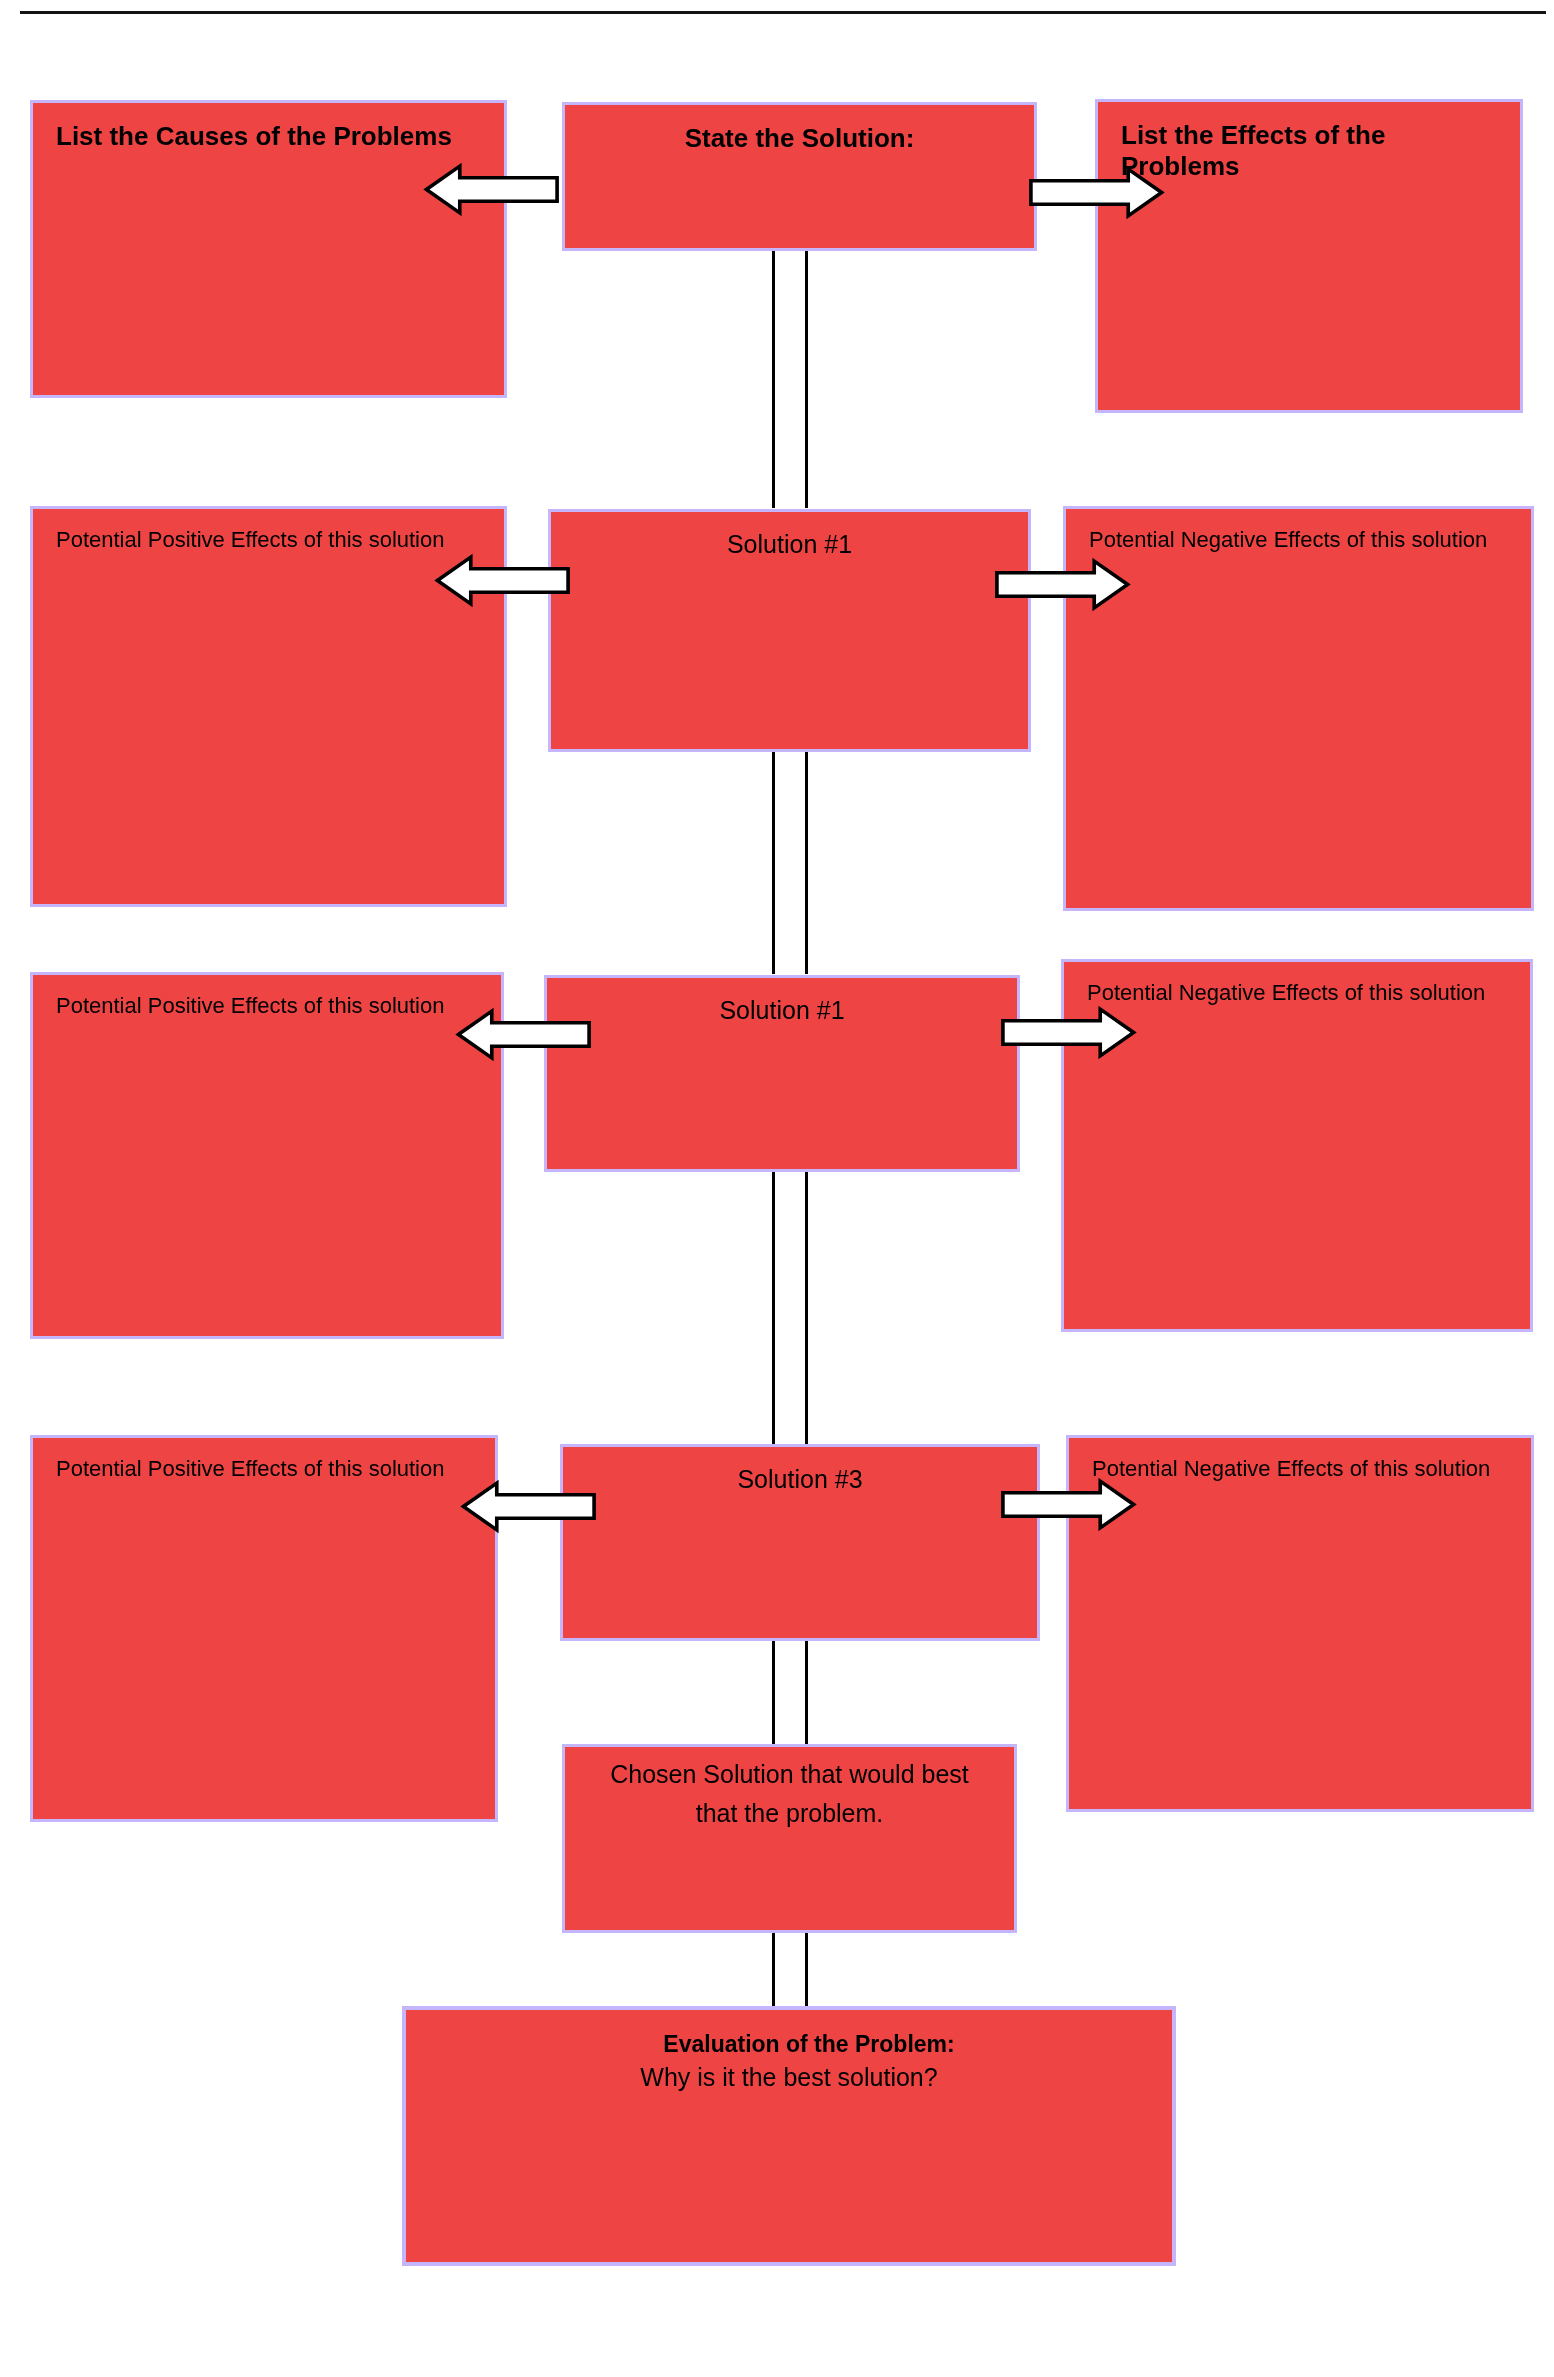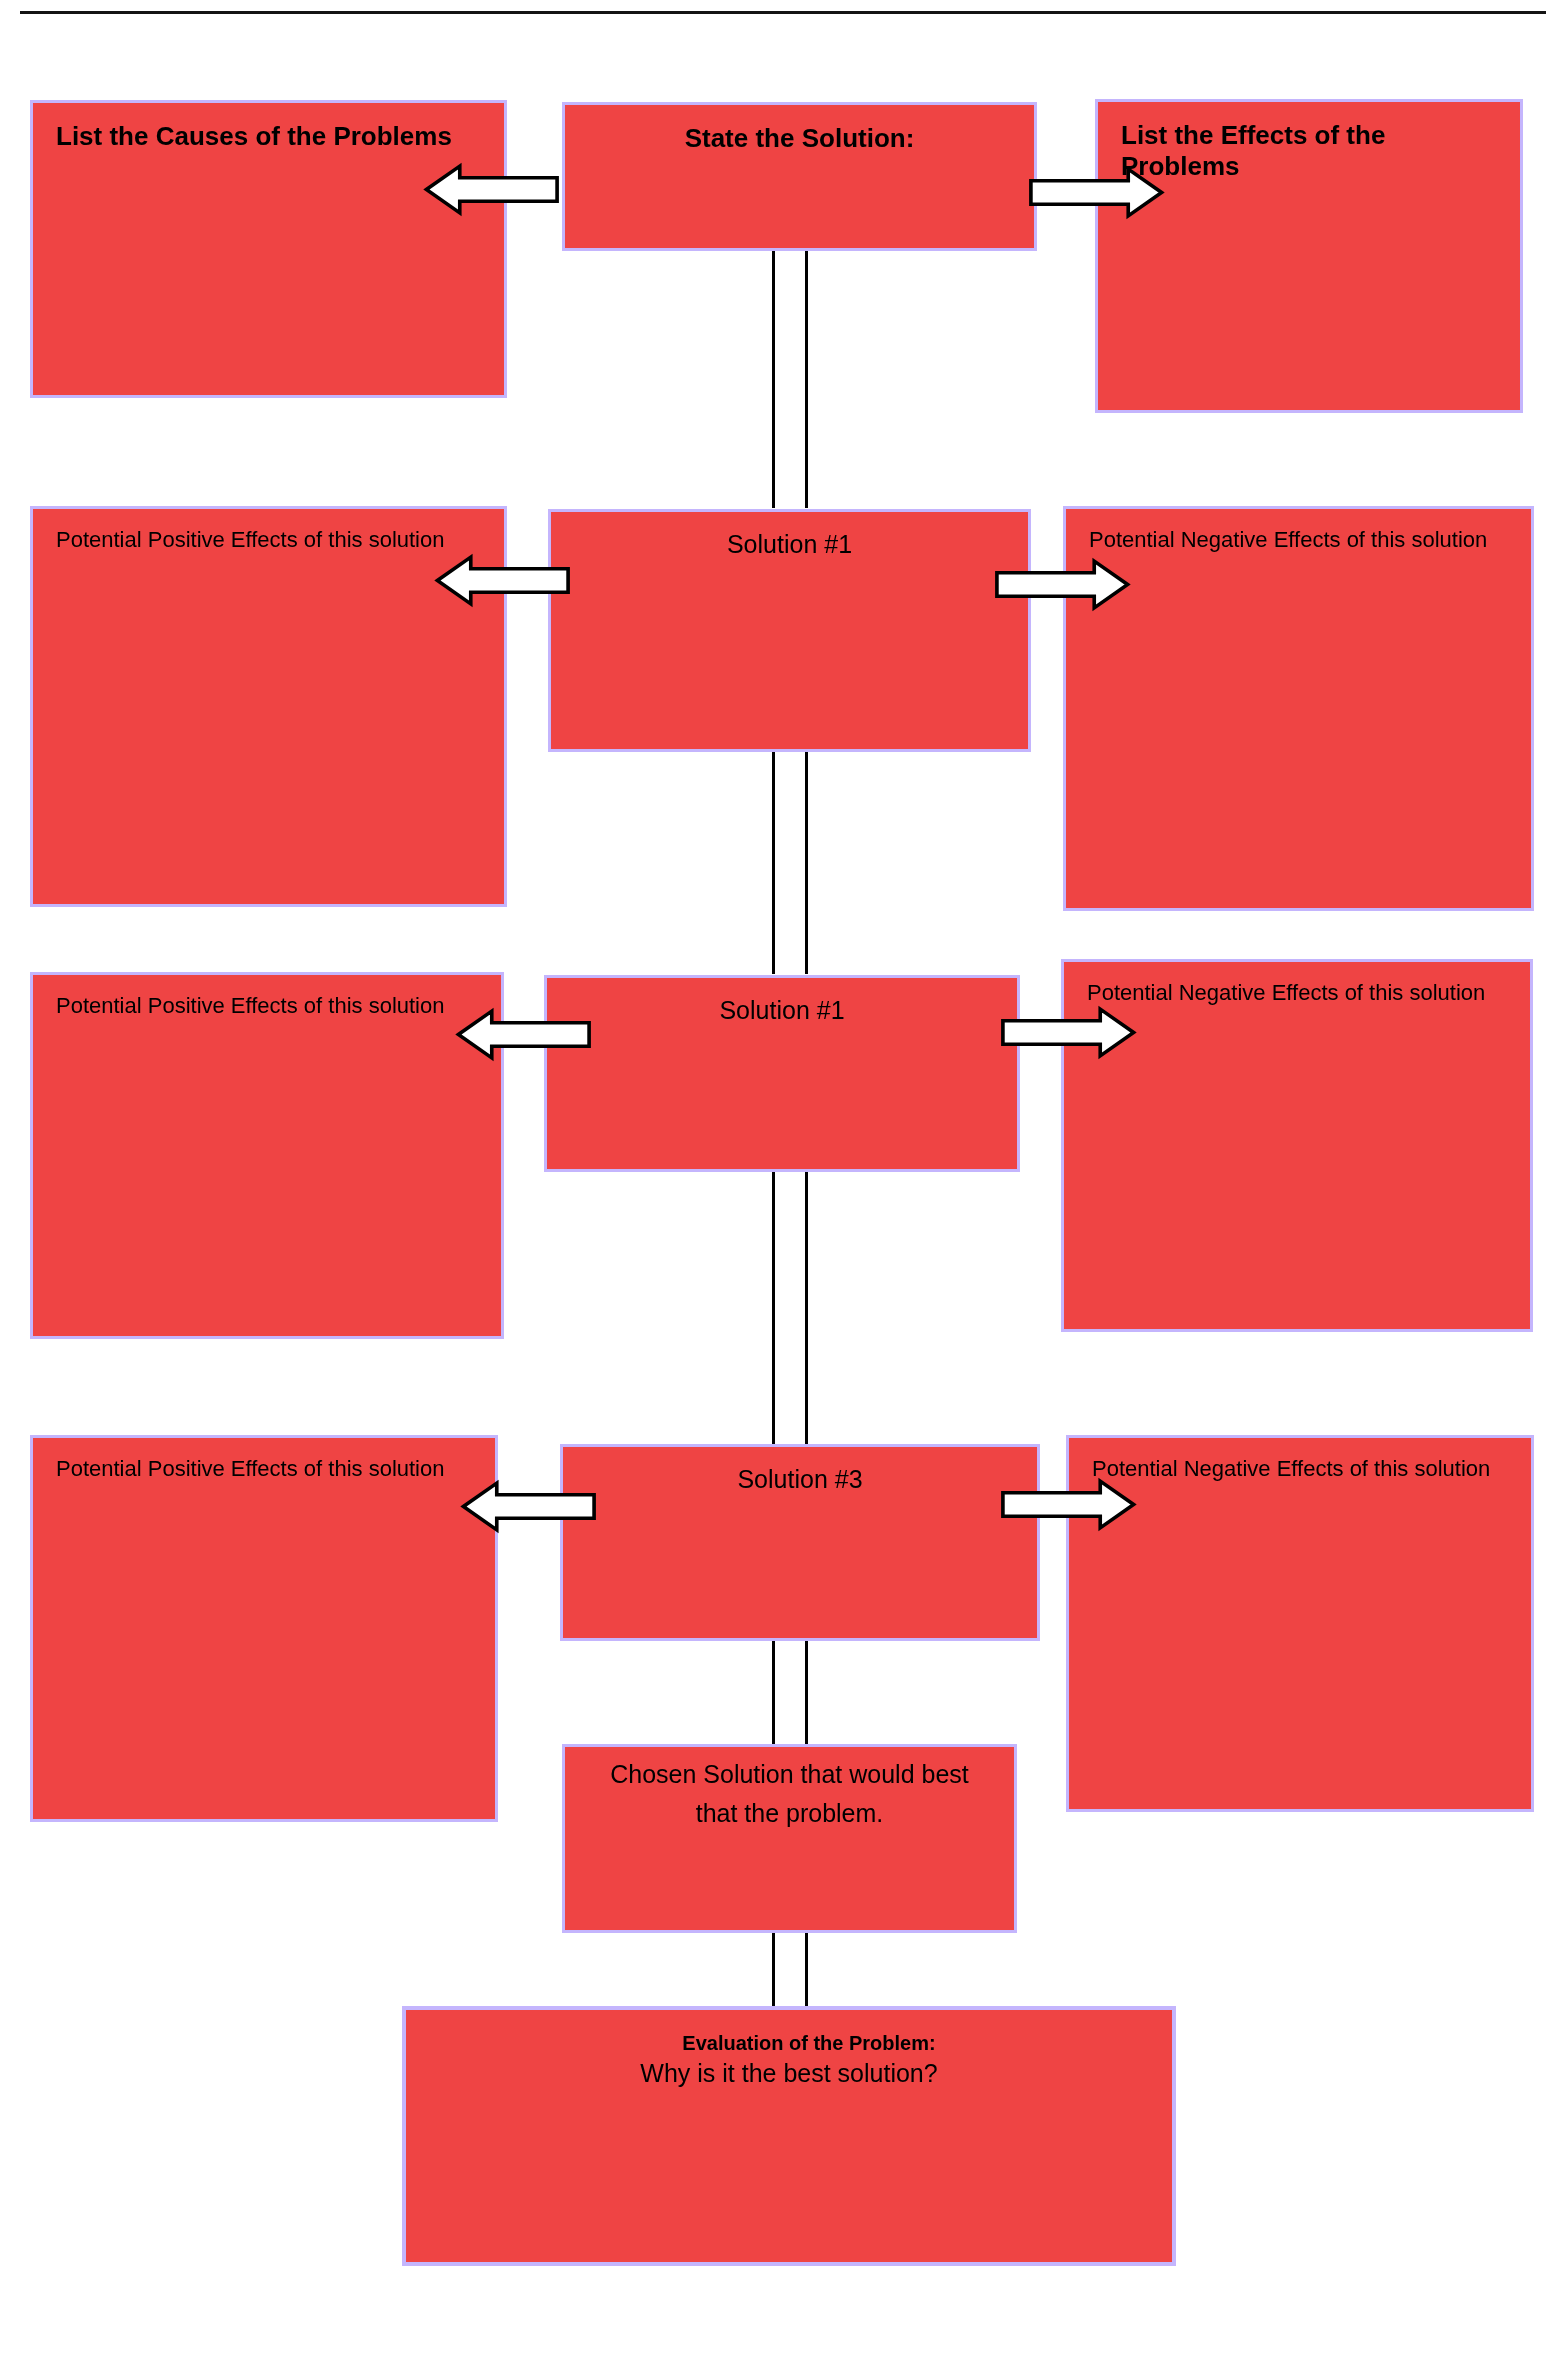--- a/index.html
+++ b/index.html
@@ -44,21 +44,21 @@
   #sol3{left:560px; top:1444px; width:480px; height:197px;}
   #neg3{left:1066px;top:1435px; width:468px; height:377px;}
 
   .sol-title{padding-top:16.7px;}
 
   
   #chosen{left:562px;top:1744px;width:455px;height:189px;}
   #chosen .chosen-text{padding-top:8px;font-size:25px;line-height:1.55;}
   #eval{left:402px;top:2006px;width:774px;height:260px;}
   #eval .eval-text{padding-top:21px;line-height:1.5;}
-  #eval .title-bold{font-size:20px;padding-left:40px;}
+  #eval .title-bold{font-size:23px;padding-left:40px;}
   #eval .subtitle{font-size:25px;font-weight:normal;}
 
   
   .connector{
     position:absolute;left:772px;width:36px;box-sizing:border-box;
     border-left:3px solid #000;border-right:3px solid #000;
     background:transparent;z-index:1;
   }
   #c1{top:250px;height:258px;}
   #c2{top:751px;height:223px;}

